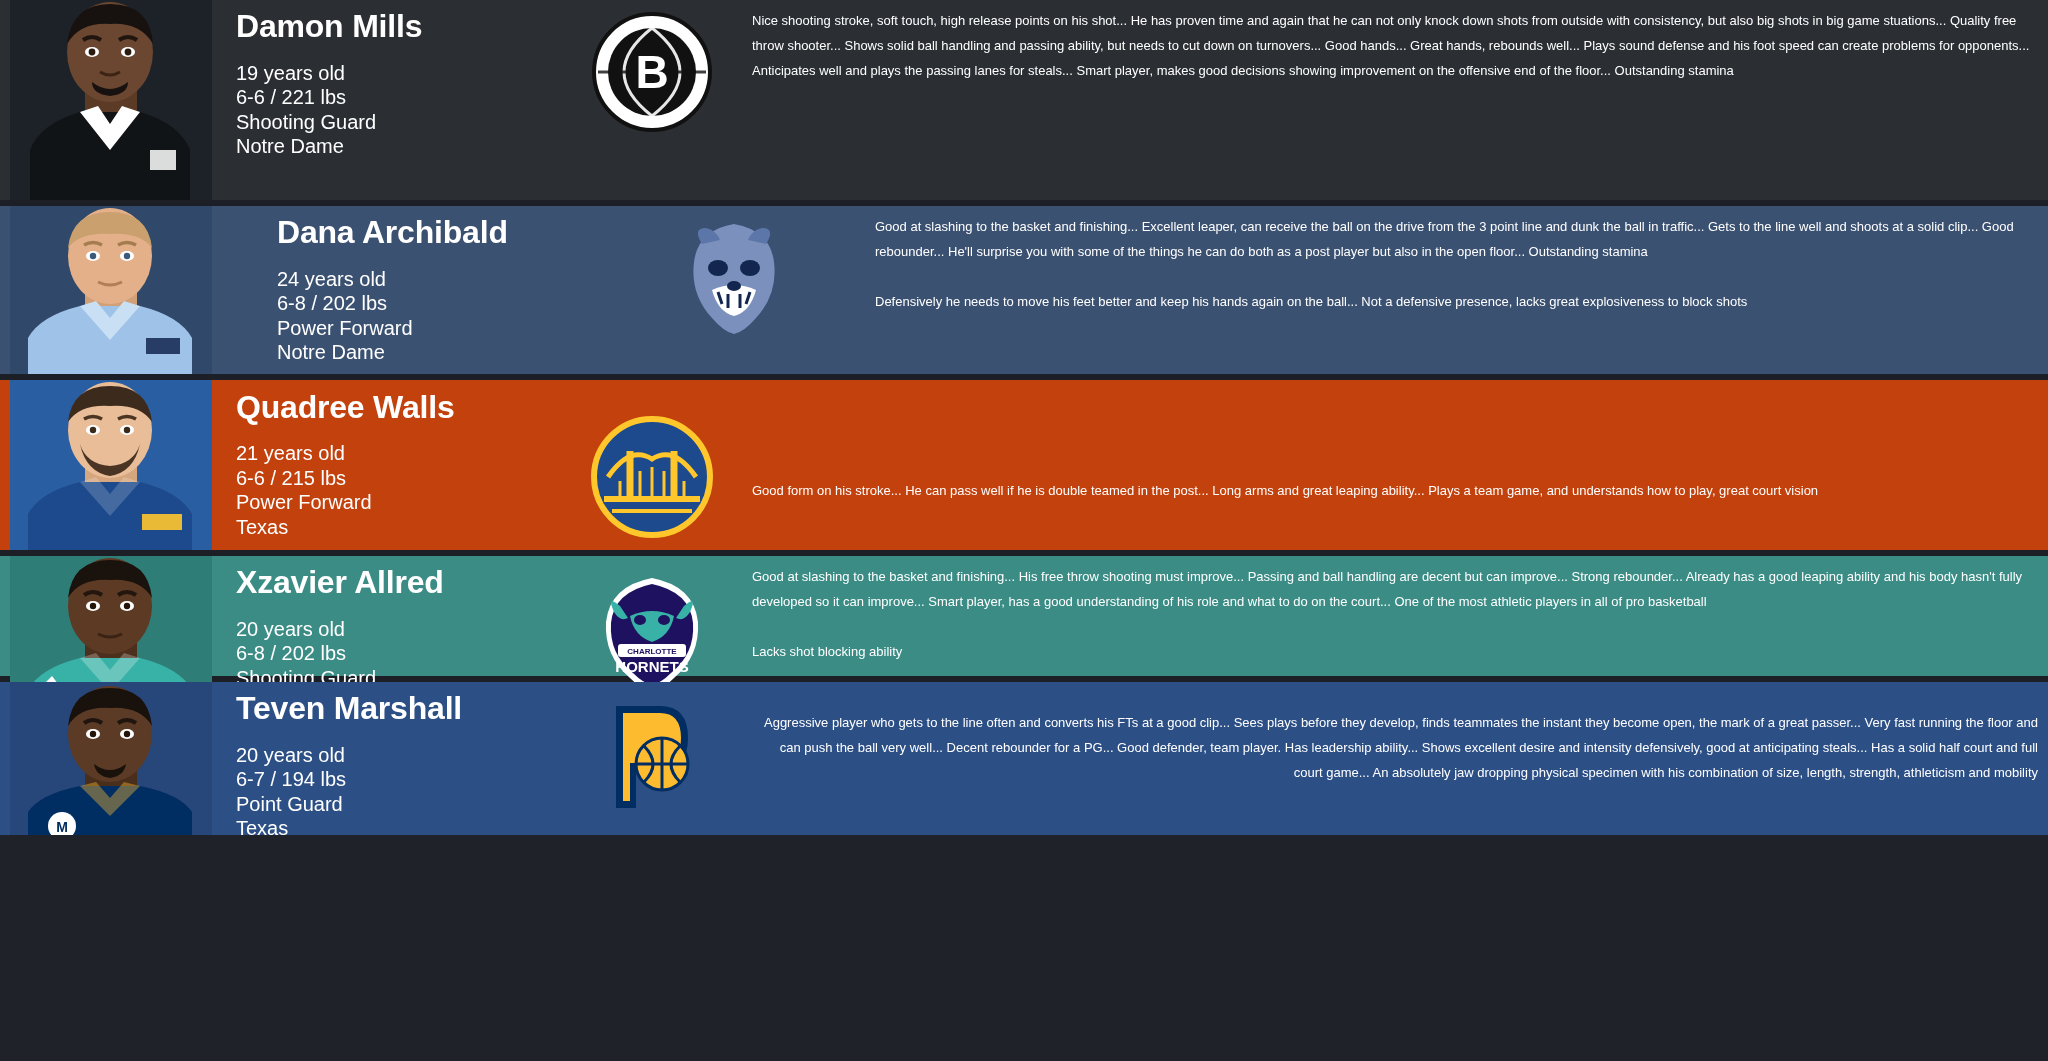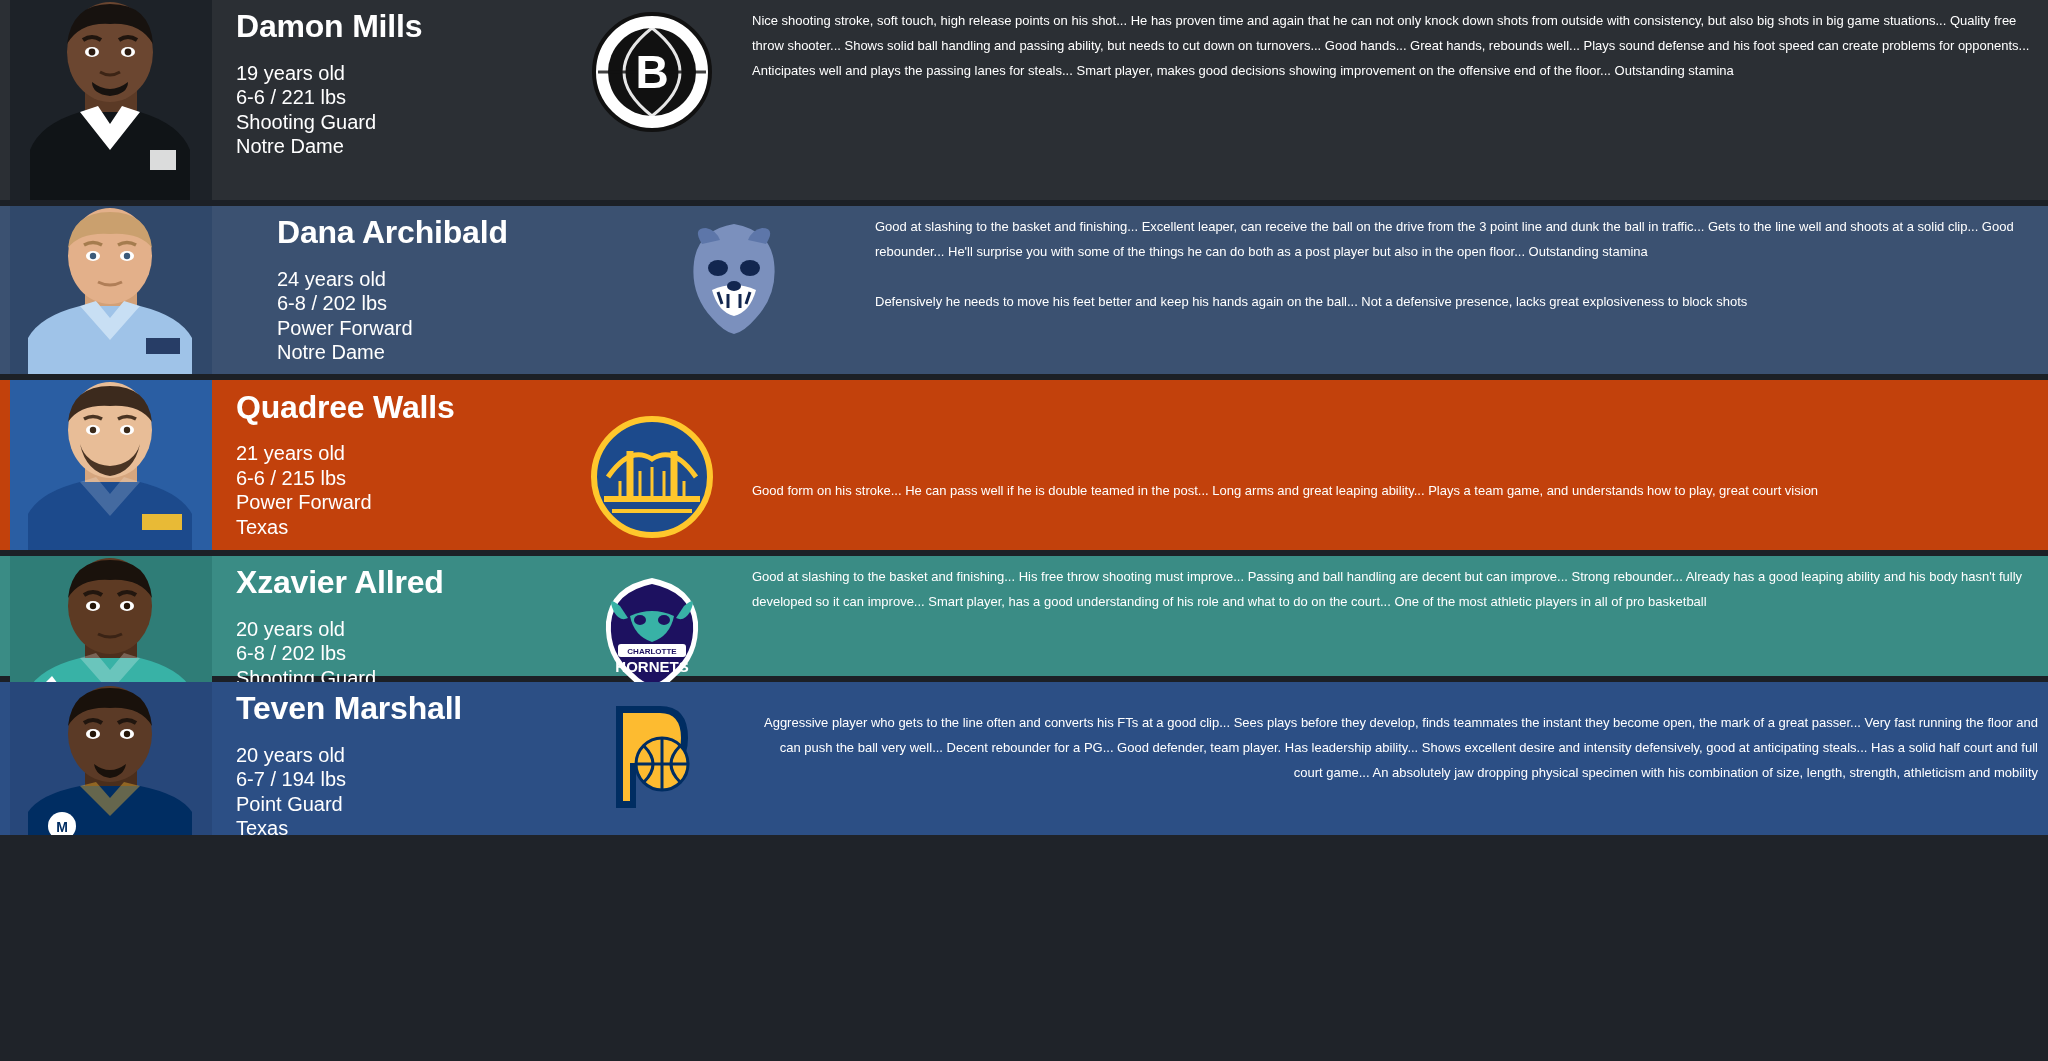--- a/index.html
+++ b/index.html
@@ -264,20 +264,21 @@
           <ellipse cx="50" cy="48" rx="6" ry="5" fill="#1d1160"></ellipse>
           <ellipse cx="74" cy="48" rx="6" ry="5" fill="#1d1160"></ellipse>
           <rect x="28" y="72" width="68" height="13" rx="3" fill="#ffffff"></rect>
           <text x="62" y="82" text-anchor="middle" font-family="Liberation Sans, sans-serif" font-size="8" font-weight="bold" fill="#1d1160">CHARLOTTE</text>
           <text x="62" y="100" text-anchor="middle" font-family="Liberation Sans, sans-serif" font-size="15" font-weight="bold" fill="#ffffff">HORNETS</text>
         </svg>
       </div>
     </div>
     <div class="report">
       <p>Good at slashing to the basket and finishing... His free throw shooting must improve... Passing and ball handling are decent but can improve... Strong rebounder... Already has a good leaping ability and his body hasn't fully developed so it can improve... Smart player, has a good understanding of his role and what to do on the court... One of the most athletic players in all of pro basketball</p>
+      <p>Lacks shot blocking ability</p>
     </div>
   </div>
   <div class="row-sep"></div>
 
   <div class="player-row row-indigo" style="height:153px;">
     <div class="portrait">
       <svg width="212" height="153" viewBox="0 0 212 153">
         <rect x="10" y="0" width="202" height="153" fill="#27477a"></rect>
         <rect x="85" y="78" width="52" height="34" fill="#4a2e1c"></rect>
         <path d="M28 153 L28 130 Q40 112 80 104 L140 104 Q180 112 192 130 L192 153 Z" fill="#002d62"></path>

